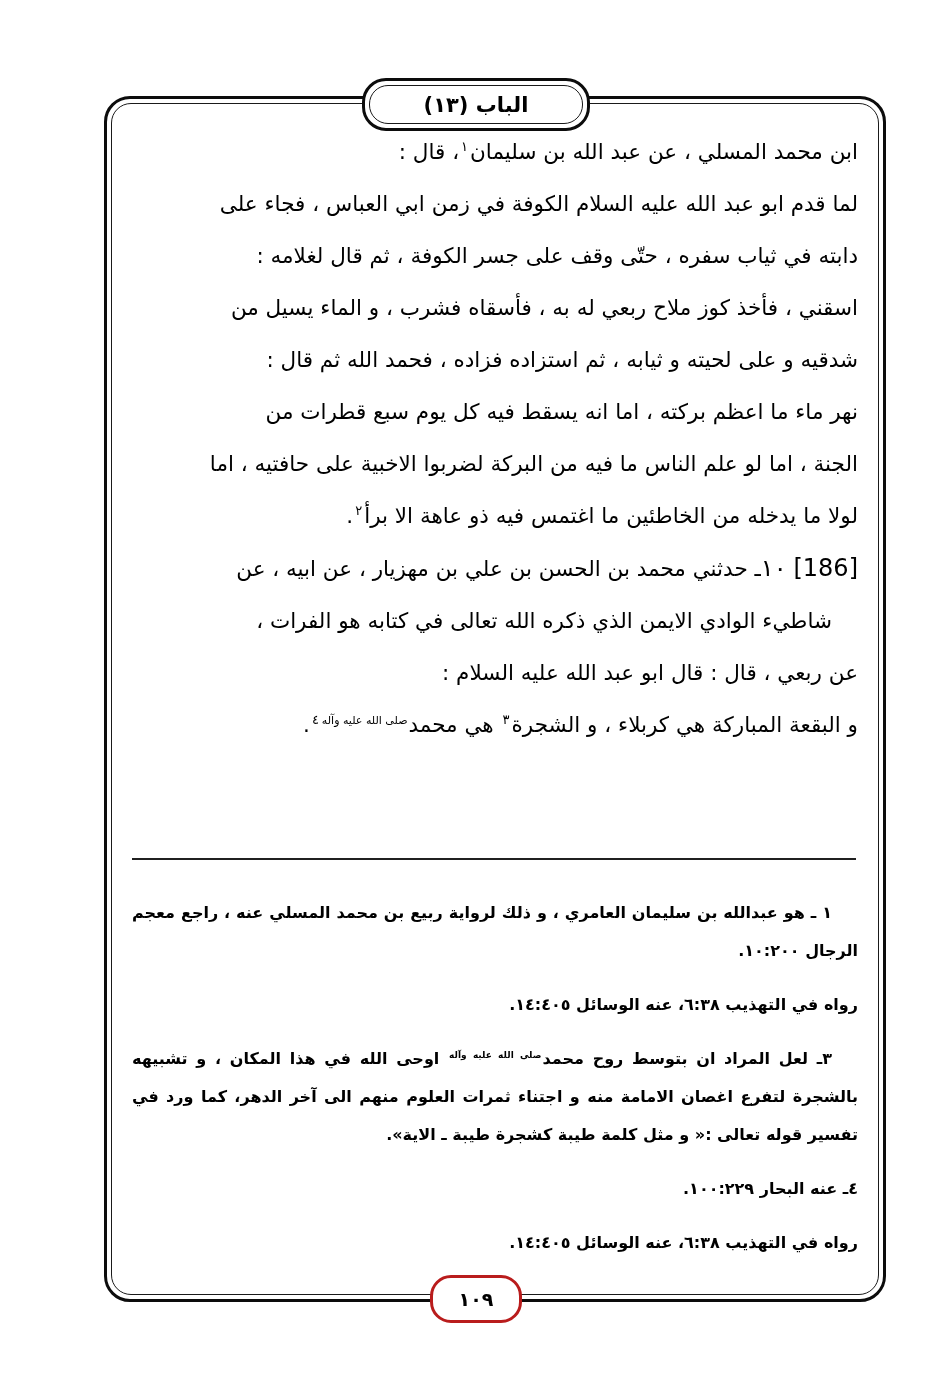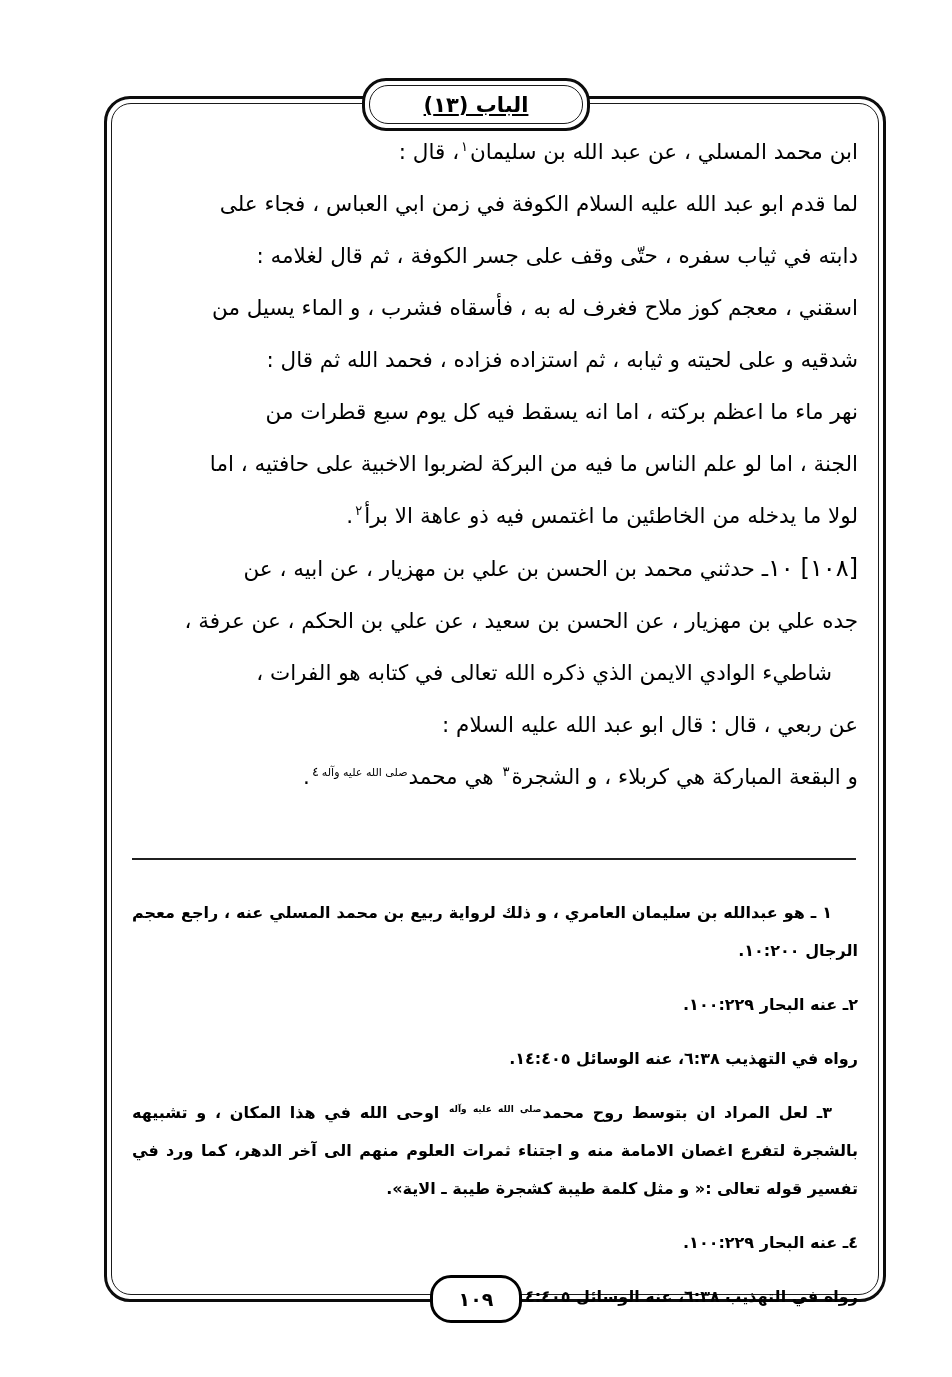--- a/index.html
+++ b/index.html
@@ -50,21 +50,20 @@
     transform: translateX(-50%);
     width: 222px;
     height: 47px;
     background: #ffffff;
     border: 3px solid #0c0c0c;
     border-radius: 24px;
     display: flex;
     align-items: center;
     justify-content: center;
     z-index: 5;
-    text-decoration: underline;
   }
   .chapter-capsule .inner-ring {
     position: absolute;
     left: 4px;
     top: 4px;
     right: 4px;
     bottom: 4px;
     border: 1px solid #1a1a1a;
     border-radius: 19px;
     pointer-events: none;
@@ -82,21 +81,21 @@
 
   
   .page-number-capsule {
     position: absolute;
     left: 50%;
     top: 1275px;
     transform: translateX(-50%);
     width: 86px;
     height: 42px;
     background: #ffffff;
-    border: 3px solid #000000;
+    border: 3px solid #b91c1c;
     border-radius: 21px;
     display: flex;
     align-items: center;
     justify-content: center;
     z-index: 5;
   }
   .page-number {
     font-size: 19px;
     font-weight: 700;
     color: #000;
@@ -187,42 +186,39 @@
       <span>ابن محمد المسلي ، عن عبد الله بن سليمان</span><span class="sup">١</span><span>، قال :</span>
     </p>
 
     <p class="para">
       <span>لما قدم ابو عبد الله عليه السلام الكوفة في زمن ابي العباس ، فجاء على</span>
     </p>
     <p class="para">
       <span>دابته في ثياب سفره ، حتّى وقف على جسر الكوفة ، ثم قال لغلامه :</span>
     </p>
     <p class="para">
-      <span>اسقني ، معجم كوز ملاح فغرف له به ، فأسقاه فشرب ، و الماء يسيل من</span>
+      <span>اسقني ، فأخذ كوز ملاح ربعي له به ، فأسقاه فشرب ، و الماء يسيل من</span>
     </p>
     <p class="para">
       <span>شدقيه و على لحيته و ثيابه ، ثم استزاده فزاده ، فحمد الله ثم قال :</span>
     </p>
 
     <p class="para">
       <span>نهر ماء ما اعظم بركته ، اما انه يسقط فيه كل يوم سبع قطرات من</span>
     </p>
     <p class="para">
       <span>الجنة ، اما لو علم الناس ما فيه من البركة لضربوا الاخبية على حافتيه ، اما</span>
     </p>
     <p class="para" style="text-align:right;">
       <span>لولا ما يدخله من الخاطئين ما اغتمس فيه ذو عاهة الا برأ</span><span class="sup">٢</span><span>.</span>
     </p>
 
     <p class="para" style="text-align:right;">
-      <span class="hadith-num">[١٠٨]</span>
+      <span class="hadith-num">[186]</span>
       <span class="hadith-num">١٠</span><span>ـ حدثني محمد بن الحسن بن علي بن مهزيار ، عن ابيه ، عن</span>
-    </p>
-    <p class="para">
-      <span>جده علي بن مهزيار ، عن الحسن بن سعيد ، عن علي بن الحكم ، عن عرفة ،</span>
     </p>
     <p class="para" style="text-align:right; text-indent:26px;">
       <span>شاطيء الوادي الايمن الذي ذكره الله تعالى في كتابه  هو الفرات ،</span>
     </p>
 
     <p class="para" style="text-align:right;">
       <span>عن ربعي ، قال : قال ابو عبد الله عليه السلام :</span>
     </p>
     <p class="para" style="text-align:right;">
       <span>و البقعة المباركة هي كربلاء ، و الشجرة</span><span class="sup">٣</span>
@@ -233,23 +229,20 @@
 
   <div class="fn-rule"></div>
 
   <div class="footnotes">
 
     <p class="fn indent">
       <span>١</span>
       <span>ـ هو عبدالله بن سليمان العامري ، و ذلك لرواية ربيع بن محمد المسلي عنه ، راجع معجم الرجال ١٠:٢٠٠.</span>
     </p>
 
-    <p class="fn rightish" style="text-align:center;">
-      <span>٢</span><span>ـ عنه البحار ١٠٠:٢٢٩.</span>
-    </p>
 
     <p class="fn rightish" style="text-align:center;">
       <span>رواه في التهذيب ٦:٣٨، عنه الوسائل ١٤:٤٠٥.</span>
     </p>
 
     <p class="fn indent">
       <span>٣</span><span>ـ لعل المراد ان بتوسط روح محمد</span><span class="honorific">صلى الله عليه وآله</span>
       <span>اوحى الله في هذا المكان ، و تشبيهه بالشجرة لتفرع اغصان الامامة منه و اجتناء ثمرات العلوم منهم الى آخر الدهر، كما ورد في تفسير قوله تعالى :« و مثل كلمة طيبة كشجرة طيبة ـ الاية».</span>
     </p>
 

